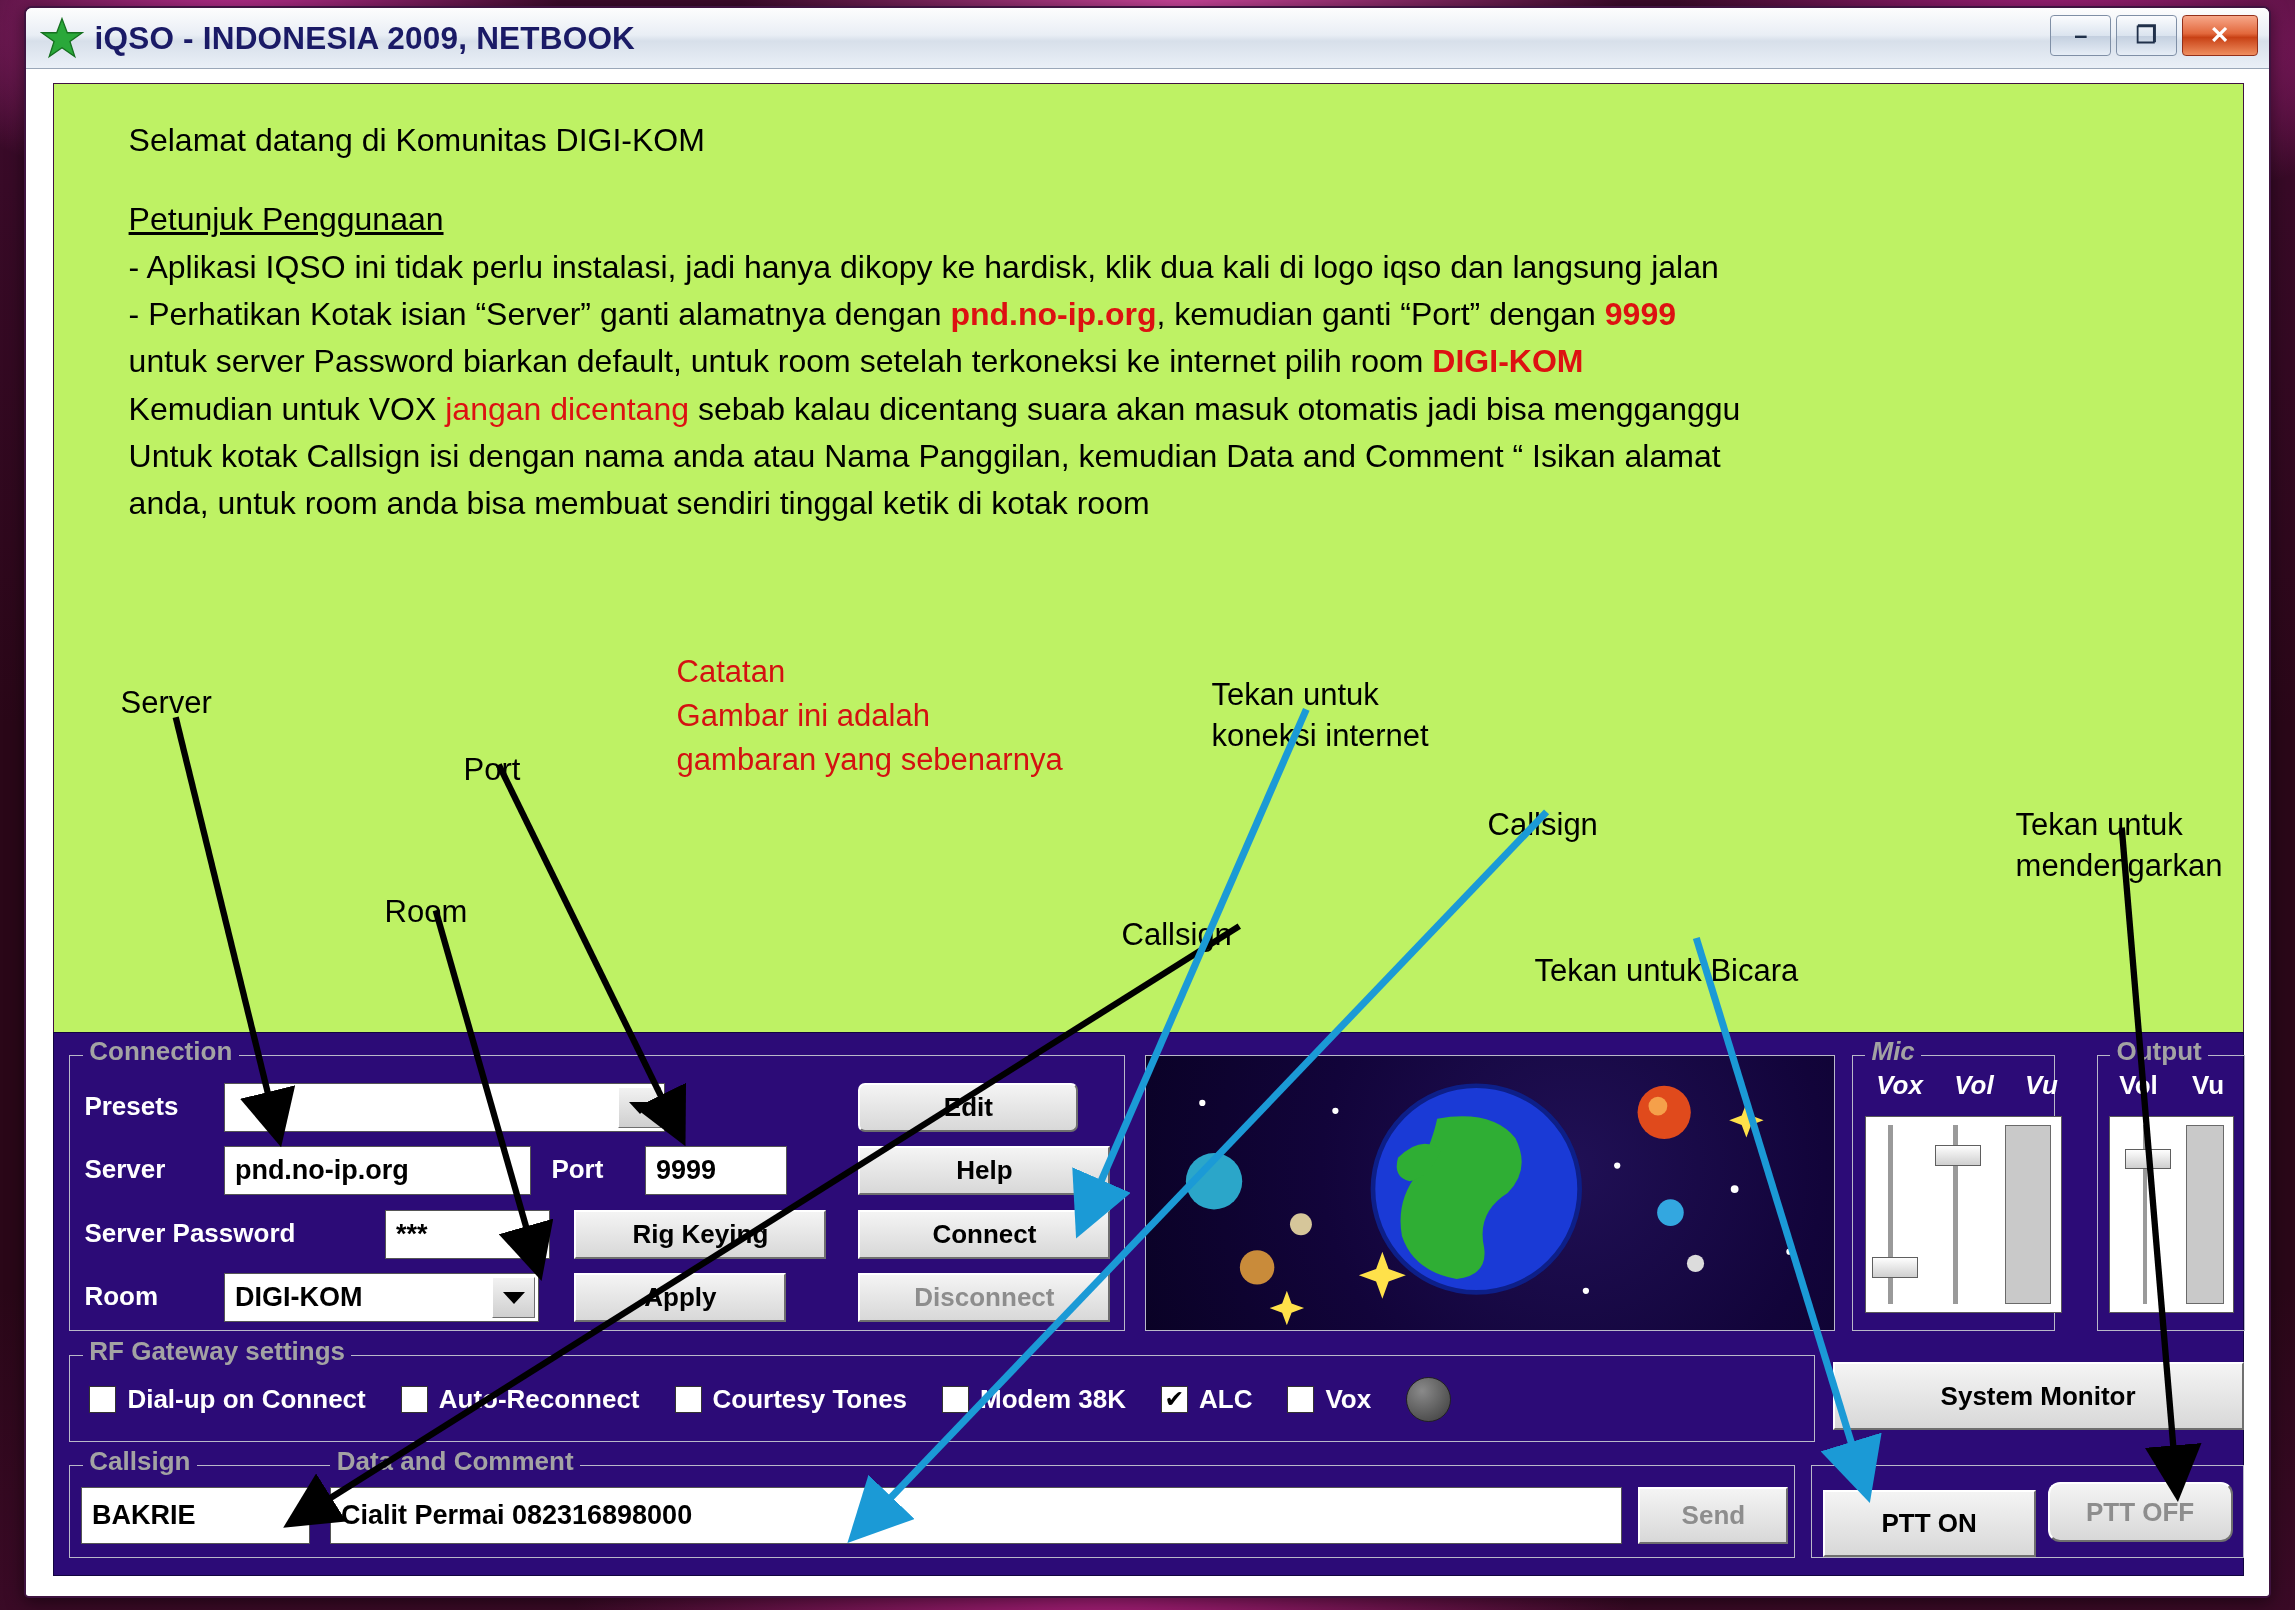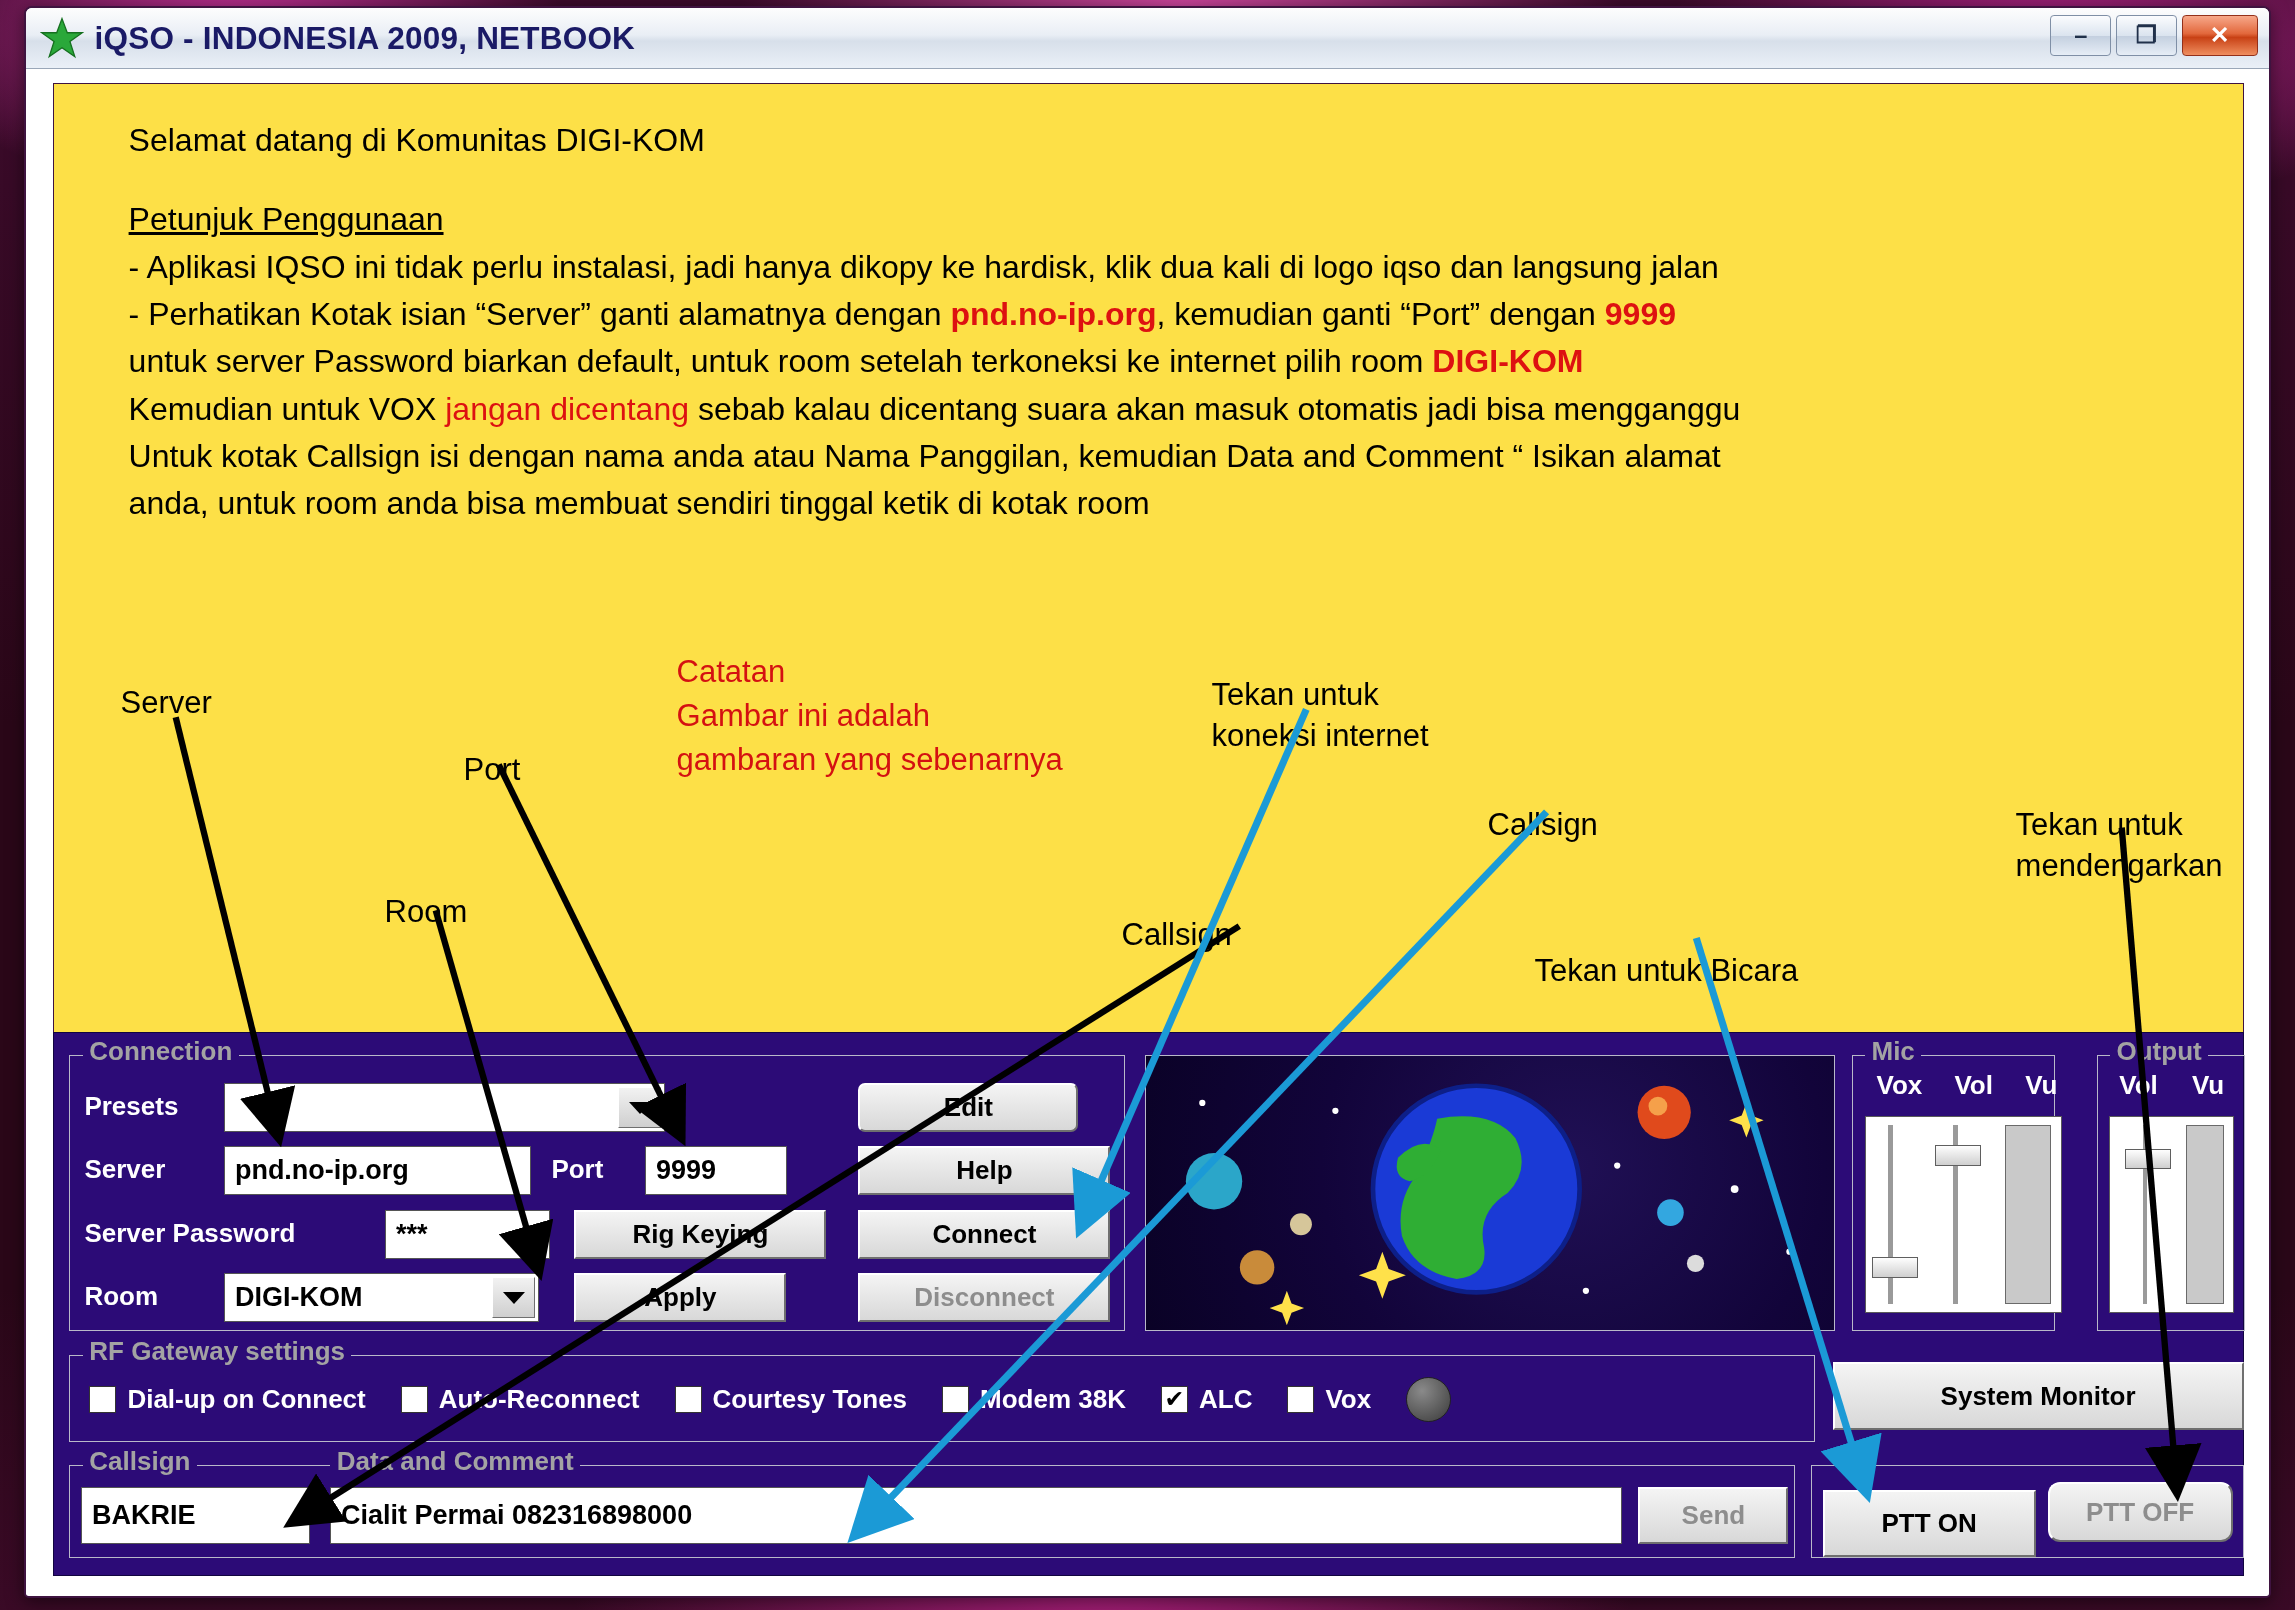--- a/index.html
+++ b/index.html
@@ -52,21 +52,21 @@
     color:#20304a;font-size:23.6px;font-weight:bold;
     box-sizing:border-box;
   }
   .win-btn.close{
     background:linear-gradient(180deg,#f7a88a 0%, #e2683c 45%, #c84115 55%, #ef8e5f 100%);
     border-color:#93301a;color:#fff;width:76px;
   }
   
   .doc{
     position:absolute;left:27px;top:75px;width:2191px;height:954px;
-    background:#fde047;border:1.6px solid #3f1340;box-sizing:border-box;
+    background:#bef264;border:1.6px solid #3f1340;box-sizing:border-box;
     overflow:hidden;
   }
   .doc-text{
     position:absolute;left:75px;top:33px;width:2080px;
     font-size:32px;color:#000;line-height:1.48;
   }
   .doc-text .blank{height:31.5px;}
   .u{ text-decoration:underline; }
   .red{color:#dd1111;}
   .redb{color:#dd1111;font-weight:bold;}
@@ -262,21 +262,21 @@
             <circle cx="820" cy="250" r="4"></circle>
               <circle cx="240" cy="70" r="4"></circle>
             <circle cx="560" cy="300" r="4"></circle>
               <circle cx="70" cy="60" r="4"></circle>
           </g>
           <rect x="630" y="0" width="3" height="350" fill="#5a5a7a" opacity=".0"></rect>
         </svg>
       </div>
     </div>
 
-    <div class="group" style="left:1798px;top:22px;width:203px;height:276px;">
+    <div class="group" style="left:1798px;top:22px;width:203px;height:276px;font-style:italic;">
       <div class="glabel">Mic</div>
       <div style="position:absolute;left:7.9px;top:14px;width:213px;display:flex;justify-content:space-around;">
         <span class="wlabel">Vox</span>
         <span class="wlabel">Vol</span>
         <span class="wlabel">Vu</span>
       </div>
       <div class="slider-box" style="position:absolute;left:12.6px;top:60px;width:197px;height:197px;">
         <div style="position:absolute;left:22px;top:7.9px;bottom:7.9px;width:4.7px;background:#9a9a9a;"></div>
         <div class="slider-thumb" style="left:6.3px;width:46px;top:140px;"></div>
         <div style="position:absolute;left:87px;top:7.9px;bottom:7.9px;width:4.7px;background:#9a9a9a;"></div>

